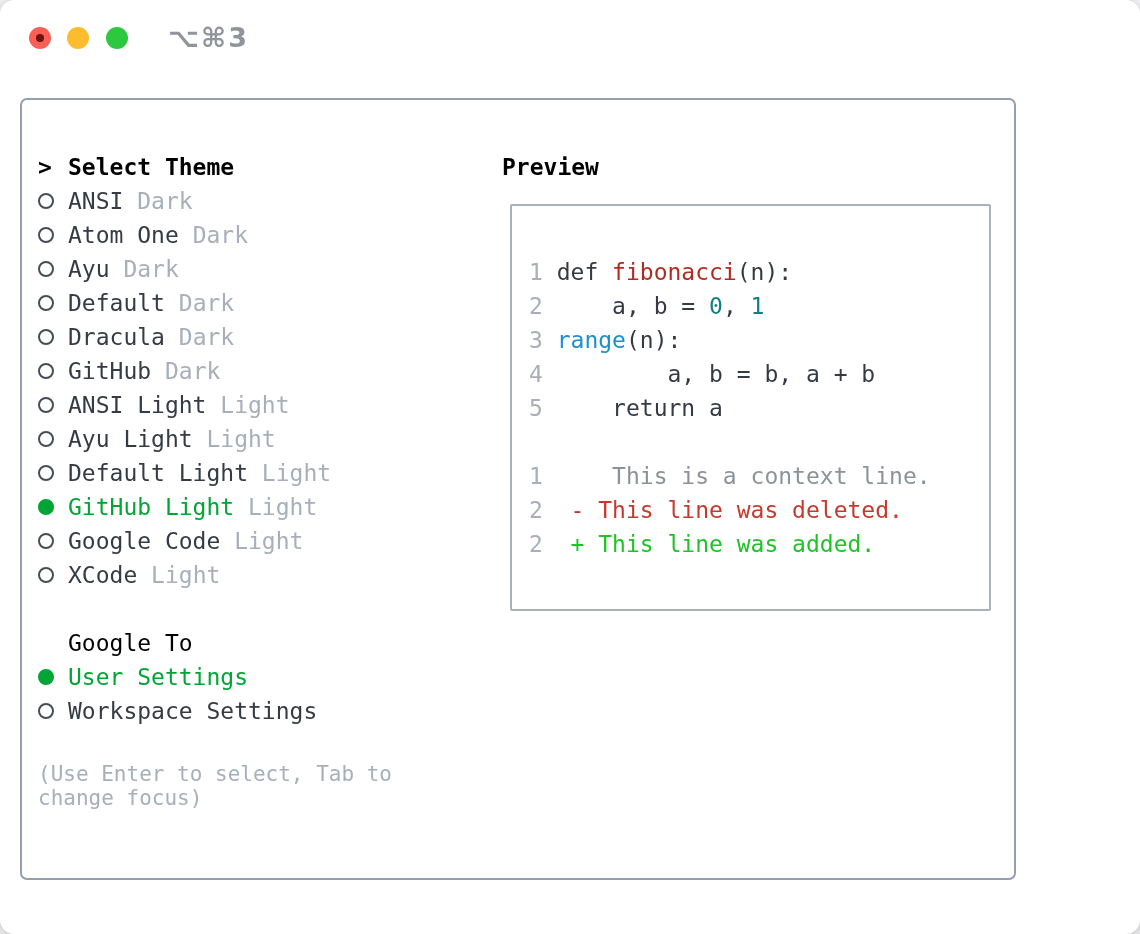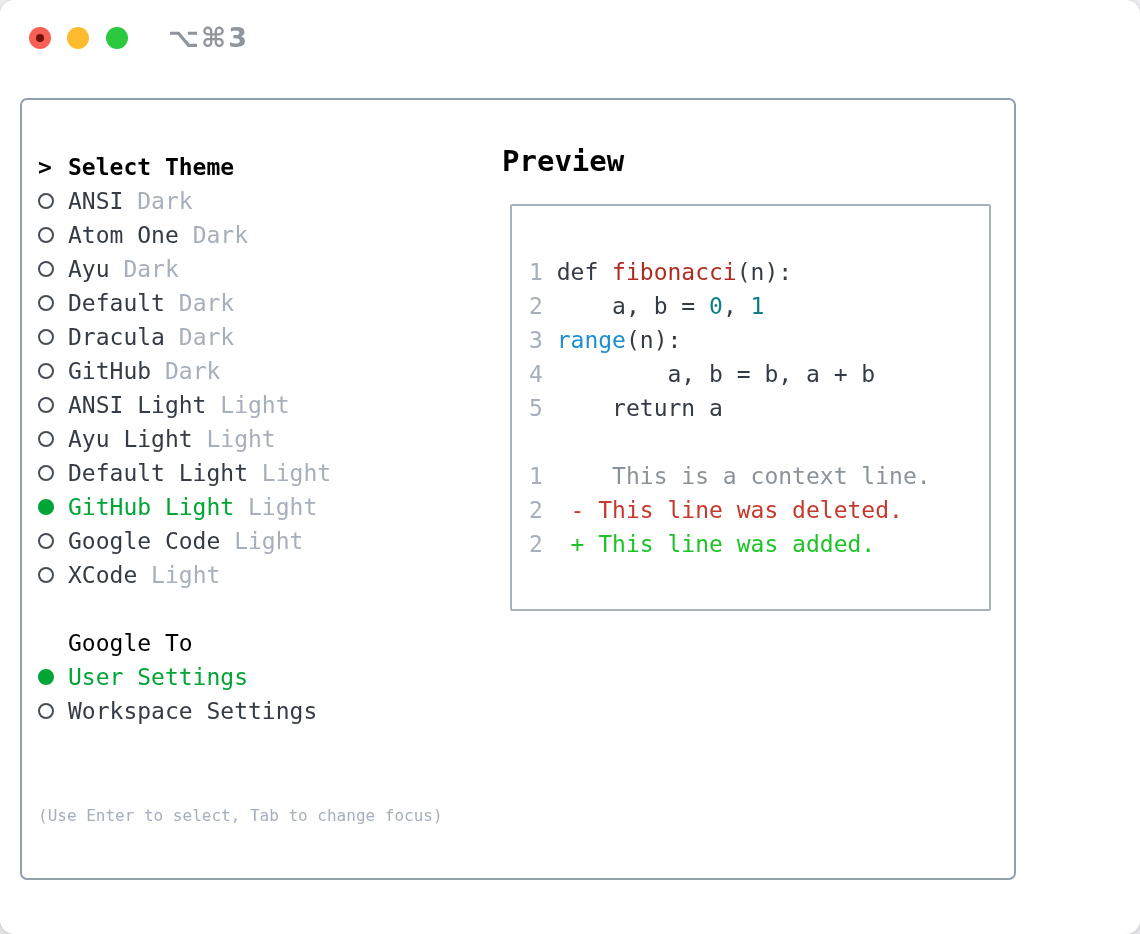--- a/index.html
+++ b/index.html
@@ -87,34 +87,33 @@
     box-sizing: content-box;
   }
   .radio.on {
     border-color: var(--c-selected, #00a535);
     background: var(--c-selected, #00a535);
   }
   .lbl-selected { color: var(--c-selected, #00a535); }
   .muted { color: var(--c-muted, #a7afba); }
   .hint {
     width: 436px;
-    font-size: 16px;
-    line-height: 34px;
+    font-size: 21px;
+    line-height: 24px;
     color: var(--c-muted, #a7afba);
     white-space: pre-wrap;
-    margin-top: 37px;
   }
   
   .preview-title {
     position: absolute;
-    left: 480px; top: 44px;
+    left: 480px; top: 50px;
     height: 34px;
     display: flex;
     align-items: center;
-    font-size: 29px;
+    font-size: 23px;
     font-weight: bold;
     color: #000;
   }
   .preview-box {
     position: absolute;
     left: 488px; top: 104px;
     width: 477px; height: 403px;
     border: 2px solid var(--c-preview-border, #a9b2bb);
     border-radius: 2px;
     background: #fff;

